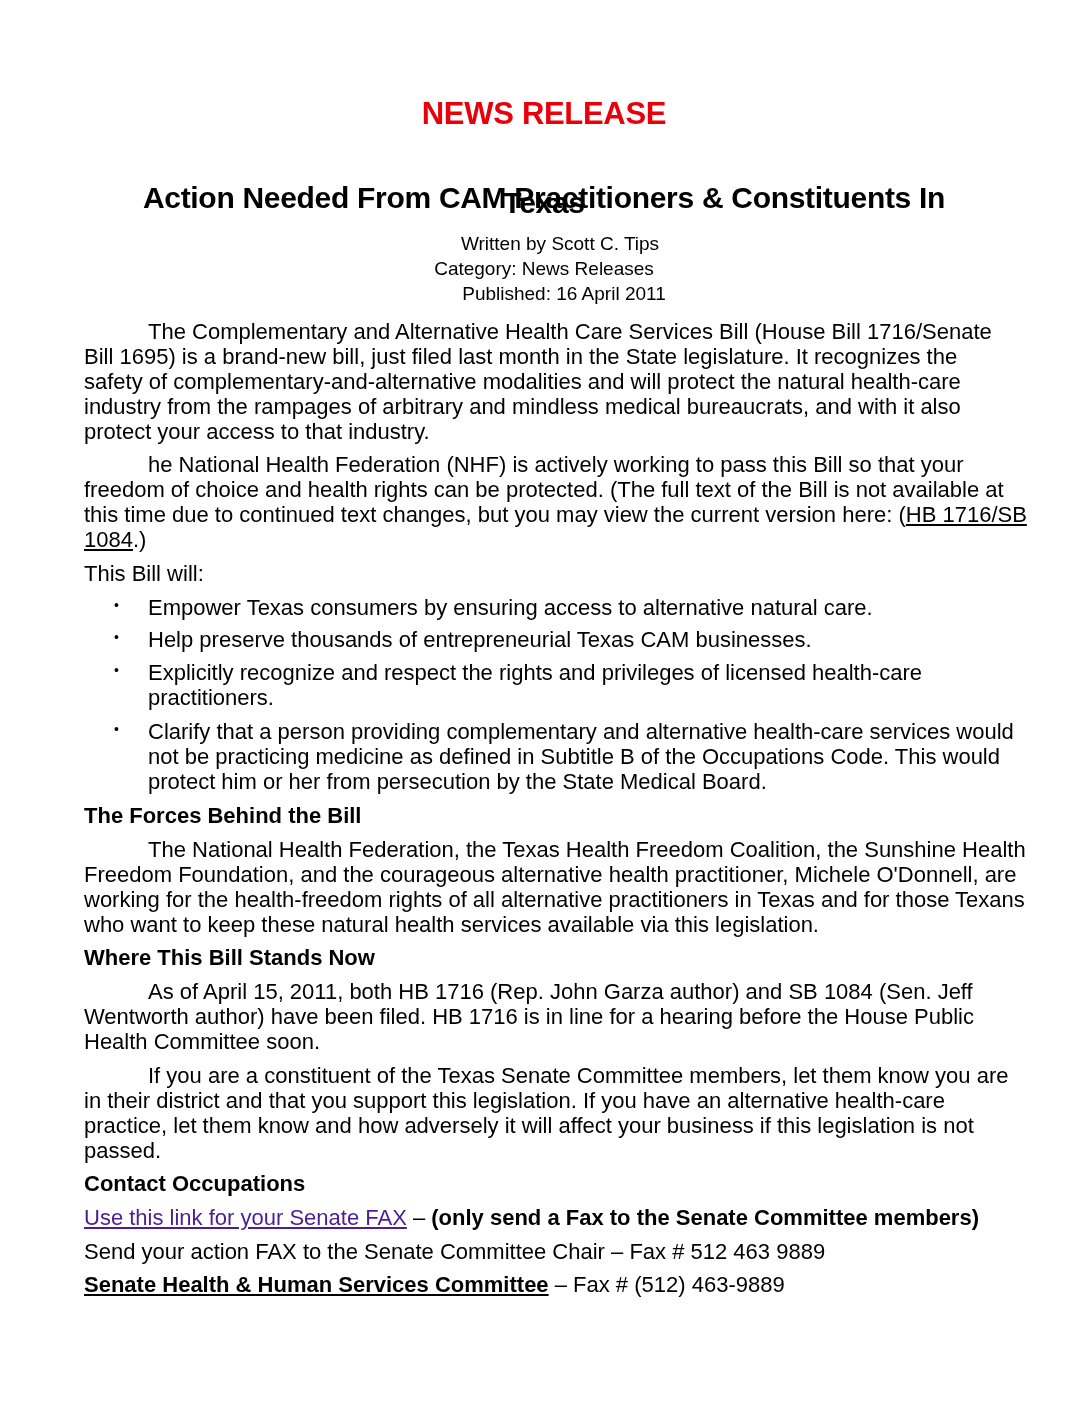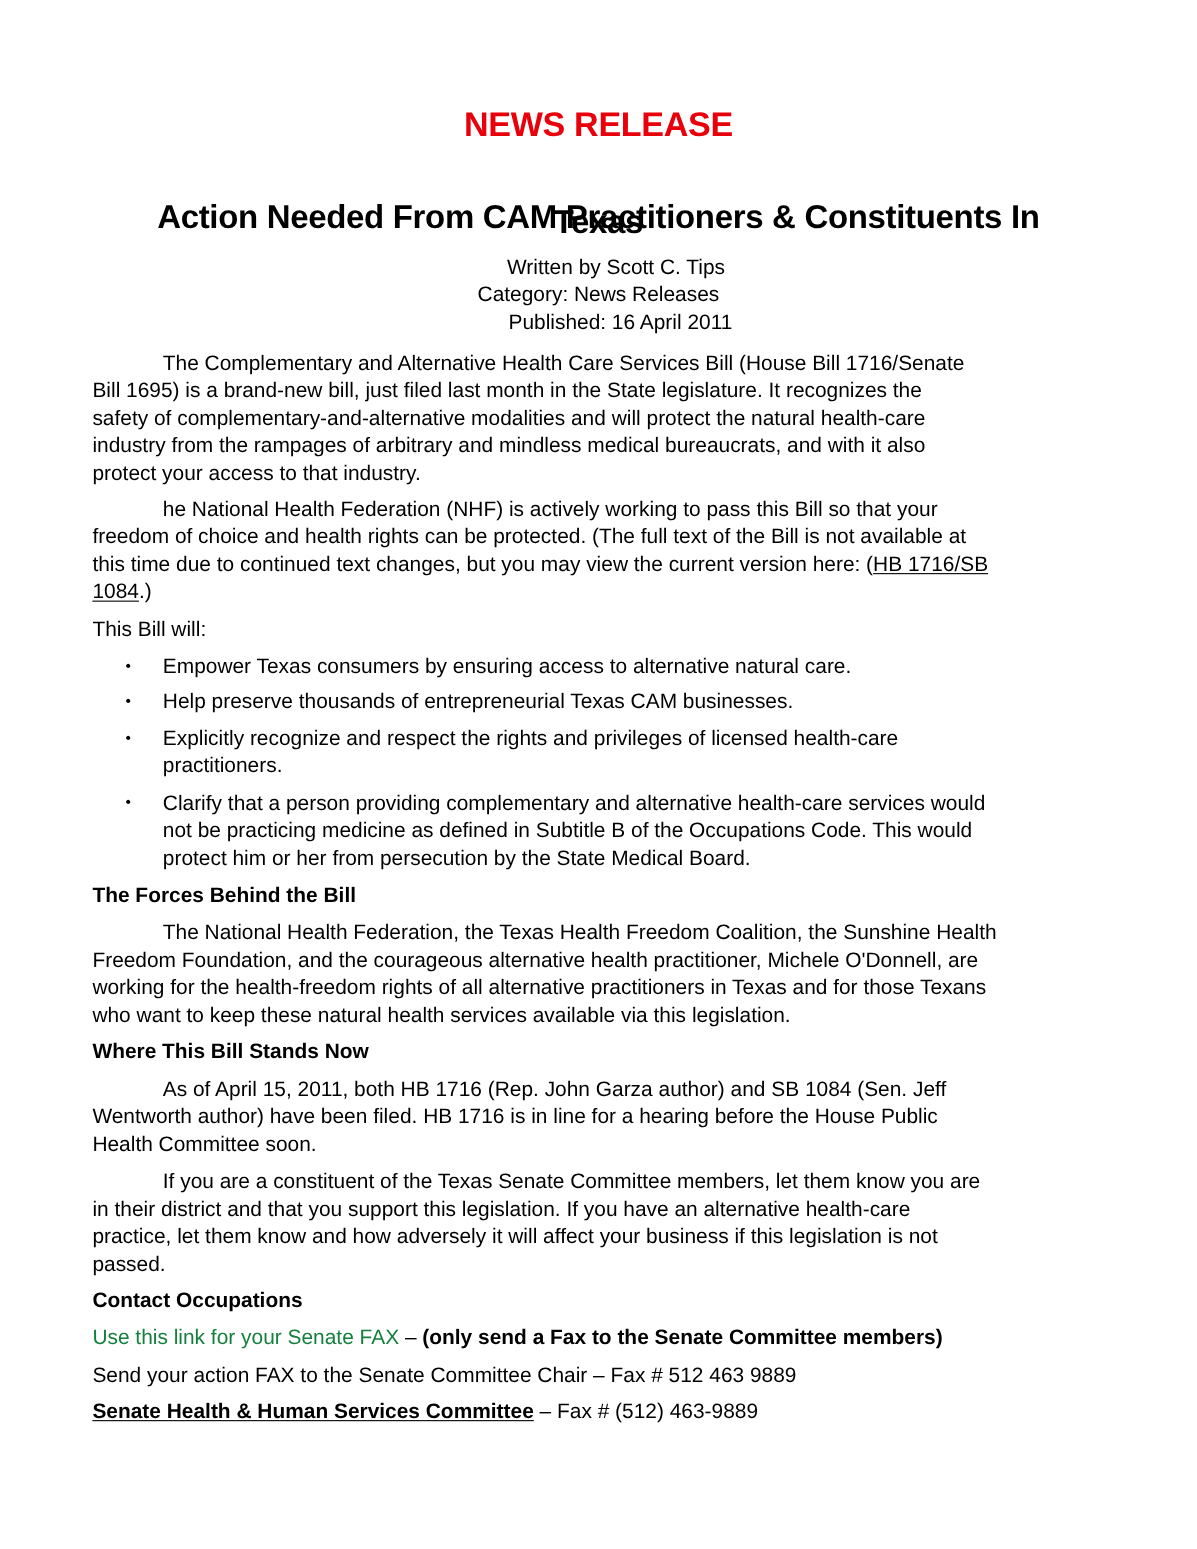--- a/index.html
+++ b/index.html
@@ -6,25 +6,25 @@
     body { width: 1088px; height: 1408px; position: relative; overflow: hidden;
            font-family: "Liberation Sans", sans-serif; color: #000; }
     .page { position: absolute; left: 0; top: 0; width: 1068px; height: 1408px; }
     .center { position: absolute; left: 0; width: 1088px; text-align: center; white-space: nowrap; }
     .news { top: 96px; font-size: 31px; font-weight: bold; color: #e8000b; letter-spacing: -0.3px; }
     .title { font-size: 30px; font-weight: bold; letter-spacing: -0.3px; }
     .t1 { top: 146px; margin-top: 35px; }
     .t2 { top: 186px; }
     .meta { font-size: 19px; }
     .m1 { top: 233px; padding-left: 16px; } .m2 { top: 258px; } .m3 { top: 283px; margin-left: 20px; }
-    .line { position: absolute; left: 84px; font-size: 19px; white-space: nowrap; line-height: 1; text-align: center; }
+    .line { position: absolute; left: 84px; font-size: 22px; white-space: nowrap; line-height: 1; text-align: center; }
     .ind { left: 148px; }
     .b { font-weight: bold; }
     .u { text-decoration: underline; text-underline-offset: 2px; }
-    .link { color: #15803d; text-underline-offset: 2px; margin-top: 16px; }
+    .link { color: #4c1d95; text-decoration: underline; text-underline-offset: 2px; margin-top: 16px; }
     .bul { position: absolute; left: 114px; font-size: 14px; line-height: 1; }
     .bt { left: 148px; }
   </style>
 </head>
 <body>
 
 <div class="page">
 
   <div class="center news">NEWS RELEASE</div>
   <div class="center title t1">Action Needed From CAM Practitioners &amp; Constituents In</div>

